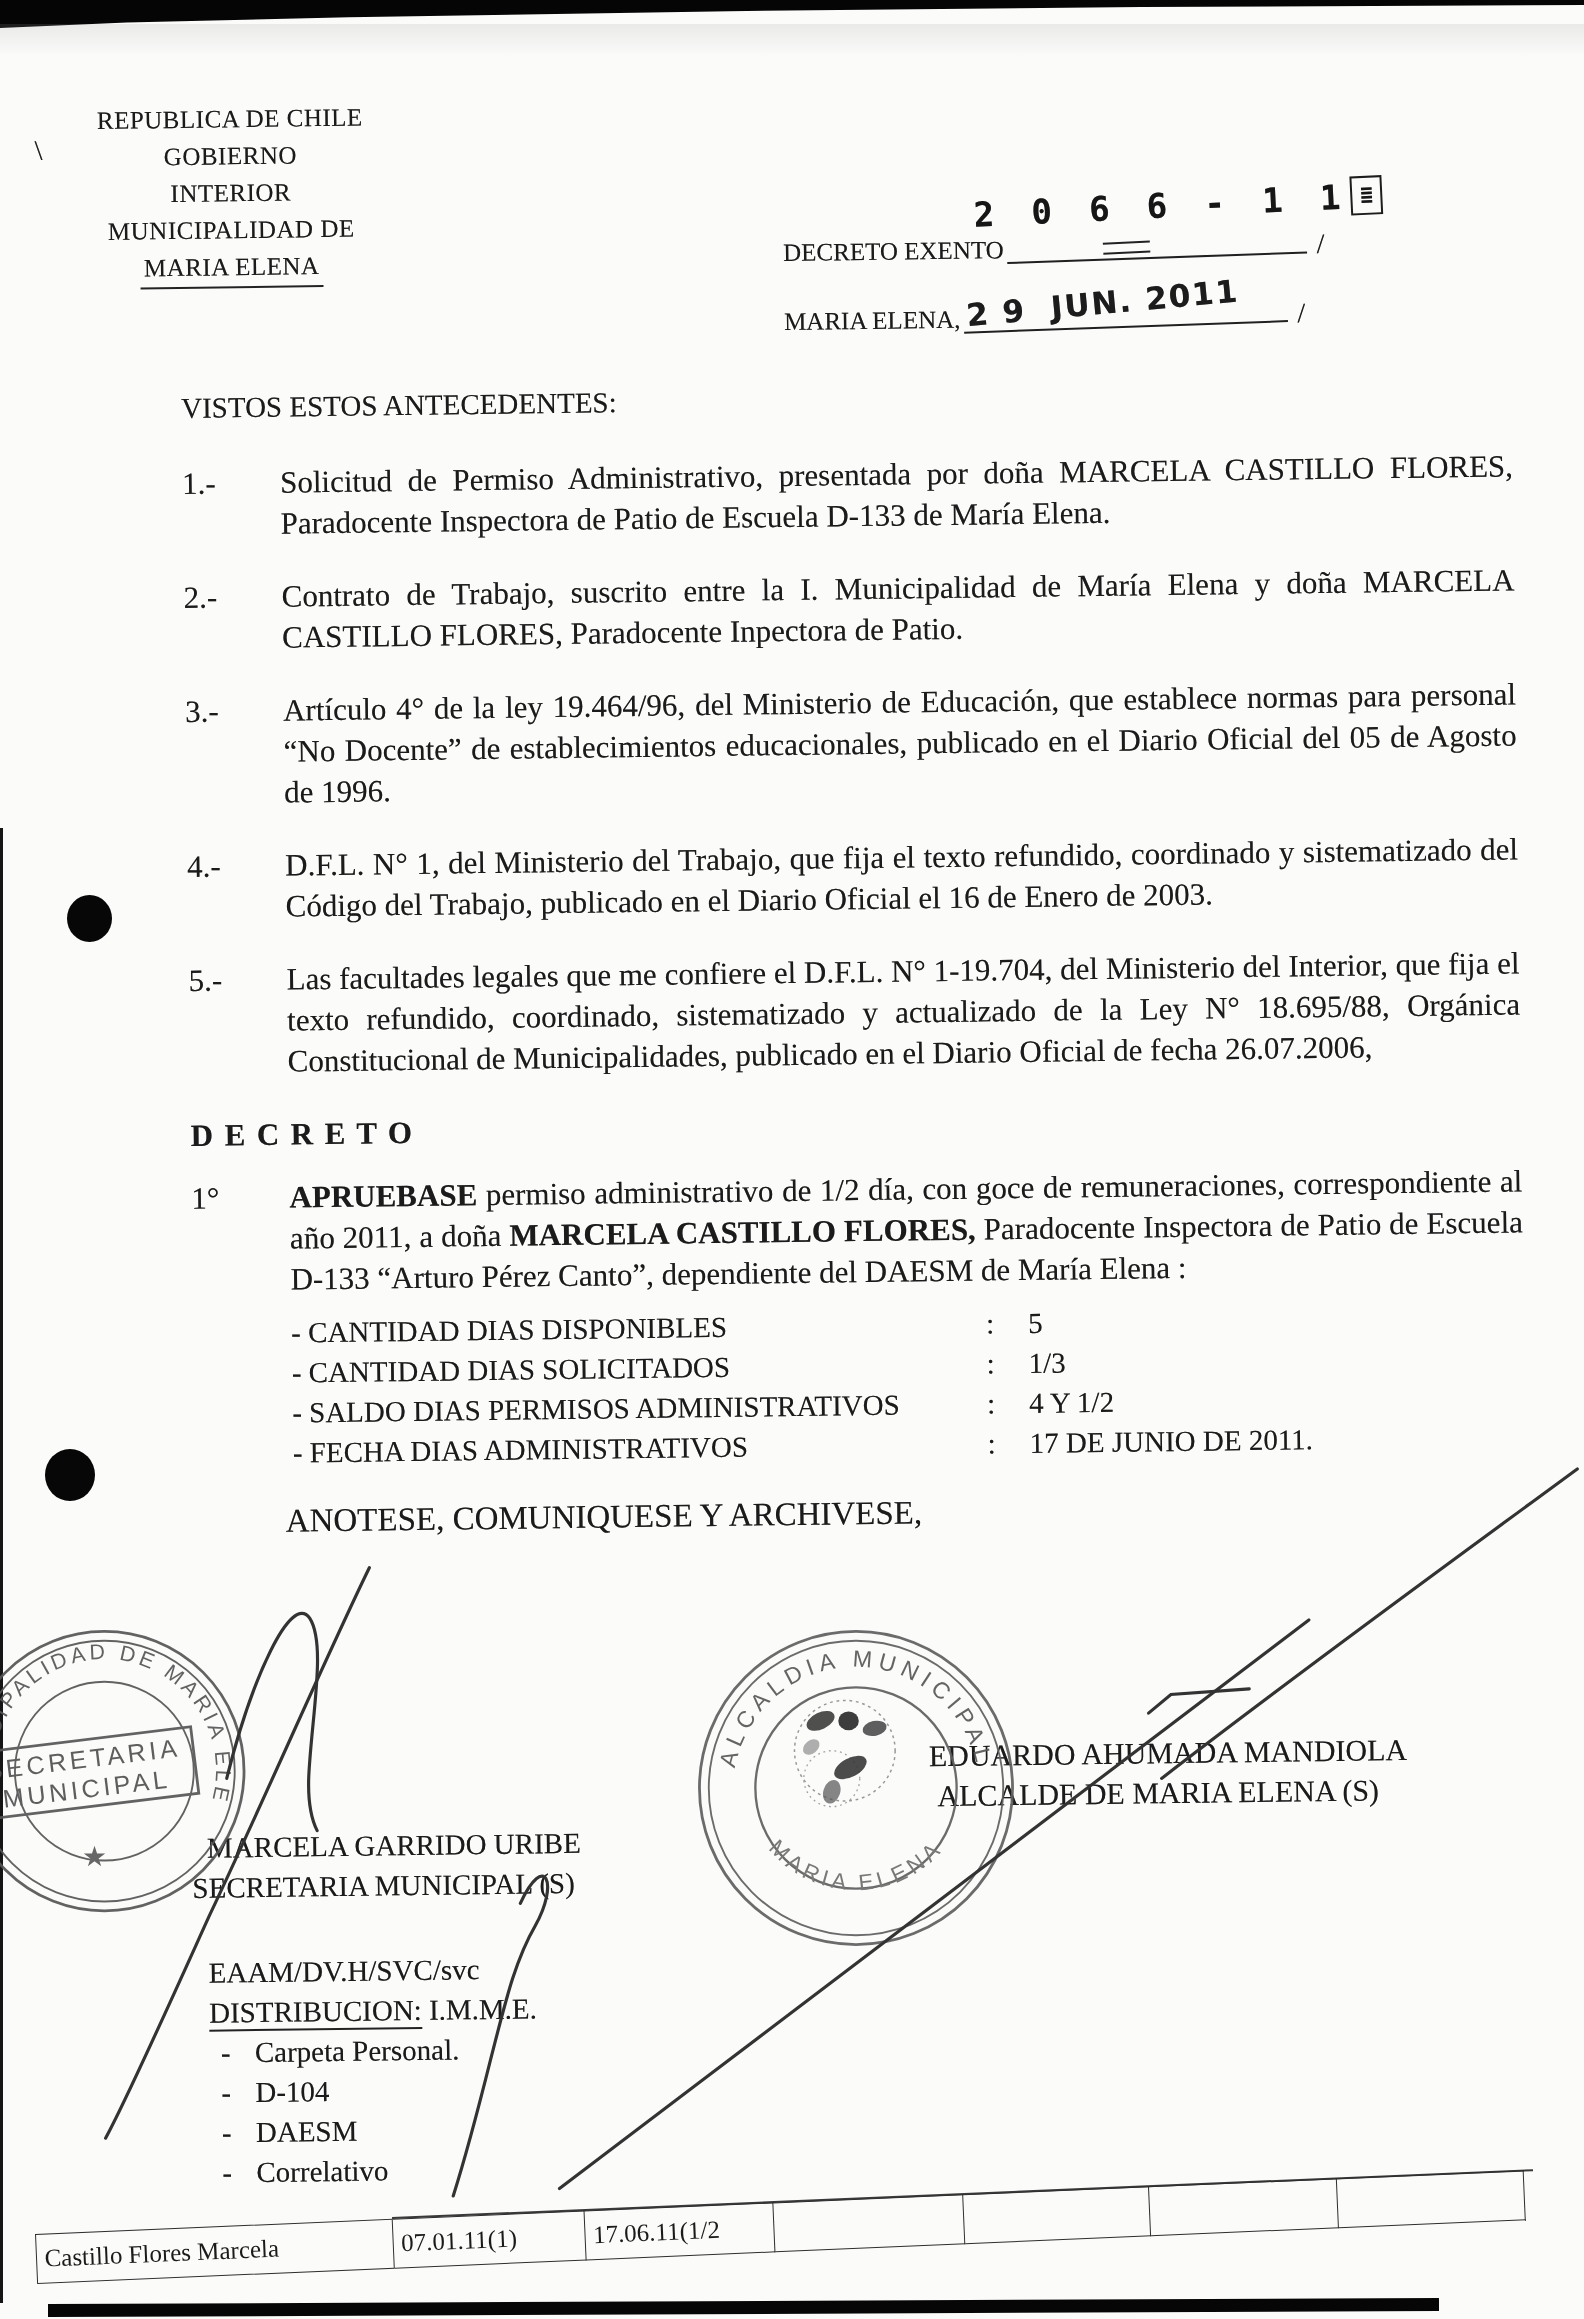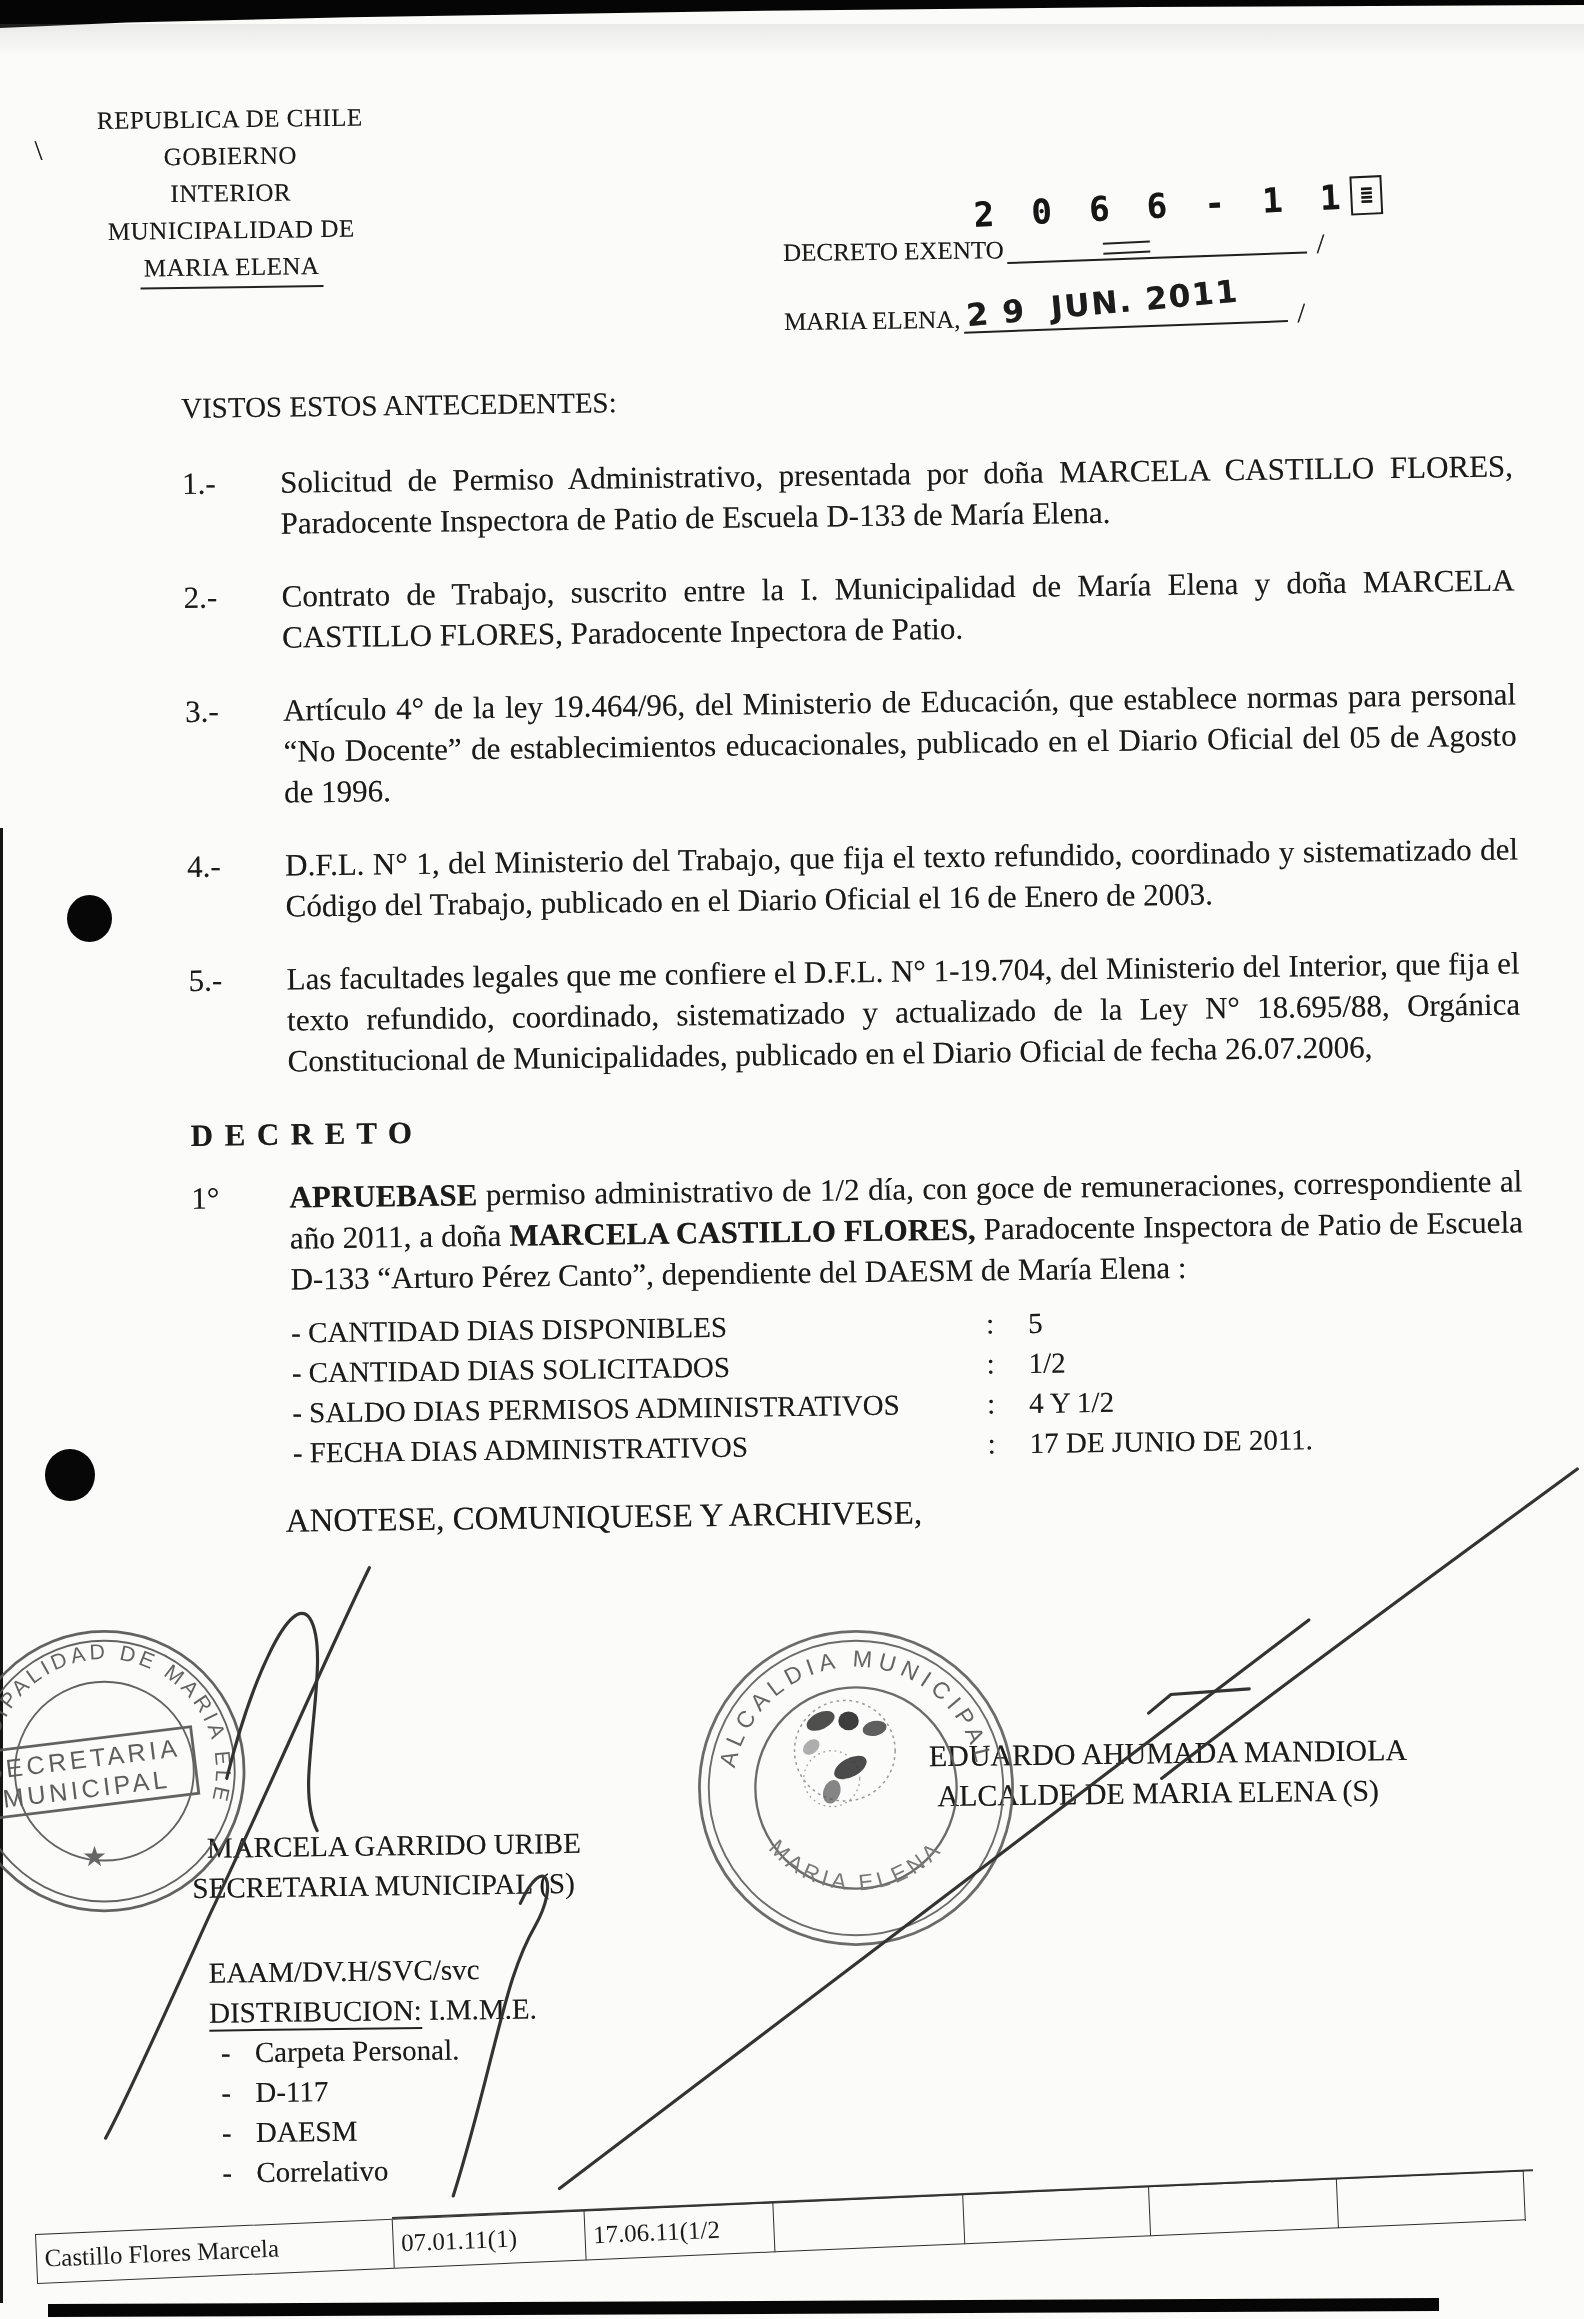--- a/index.html
+++ b/index.html
@@ -157,21 +157,21 @@
 
       <div class="details">
         <div class="drow">
           <span class="dlabel">- CANTIDAD DIAS DISPONIBLES</span>
           <span class="dcolon">:</span>
           <span>5</span>
         </div>
         <div class="drow">
           <span class="dlabel">- CANTIDAD DIAS SOLICITADOS</span>
           <span class="dcolon">:</span>
-          <span>1/2</span>
+          <span>1/3</span>
         </div>
         <div class="drow">
           <span class="dlabel">- SALDO DIAS PERMISOS ADMINISTRATIVOS</span>
           <span class="dcolon">:</span>
           <span>4 Y 1/2</span>
         </div>
         <div class="drow">
           <span class="dlabel">- FECHA DIAS ADMINISTRATIVOS</span>
           <span class="dcolon">:</span>
           <span>17 DE JUNIO DE 2011.</span>
@@ -189,21 +189,21 @@
     <div class="footer">
       <div>EAAM/DV.H/SVC/svc</div>
       <div>
         <span class="u">DISTRIBUCION:</span>
         <span>I.M.M.E.</span>
       </div>
       <div class="dist-item">
         <span class="dash">-</span><span>Carpeta Personal.</span>
       </div>
       <div class="dist-item">
-        <span class="dash">-</span><span>D-117</span>
+        <span class="dash">-</span><span>D-104</span>
       </div>
       <div class="dist-item">
         <span class="dash">-</span><span>DAESM</span>
       </div>
       <div class="dist-item">
         <span class="dash">-</span><span>Correlativo</span>
       </div>
     </div>
   </div>
 

